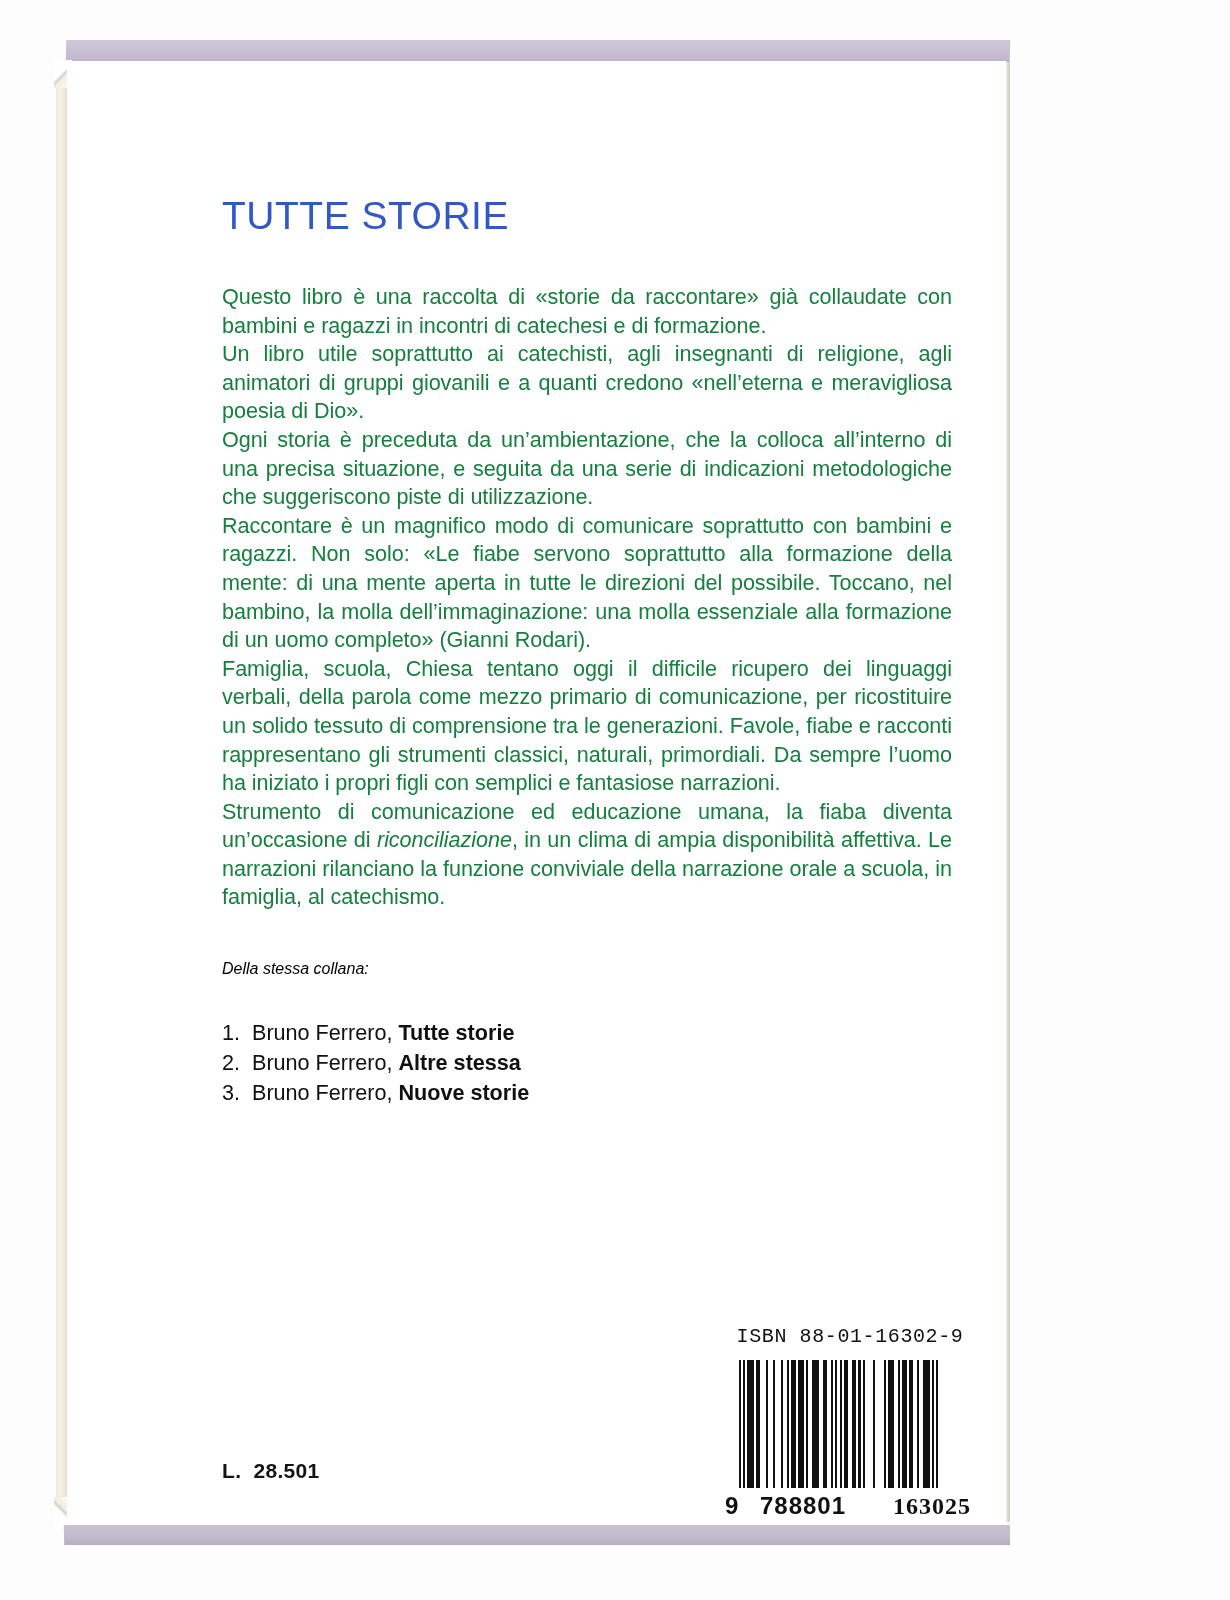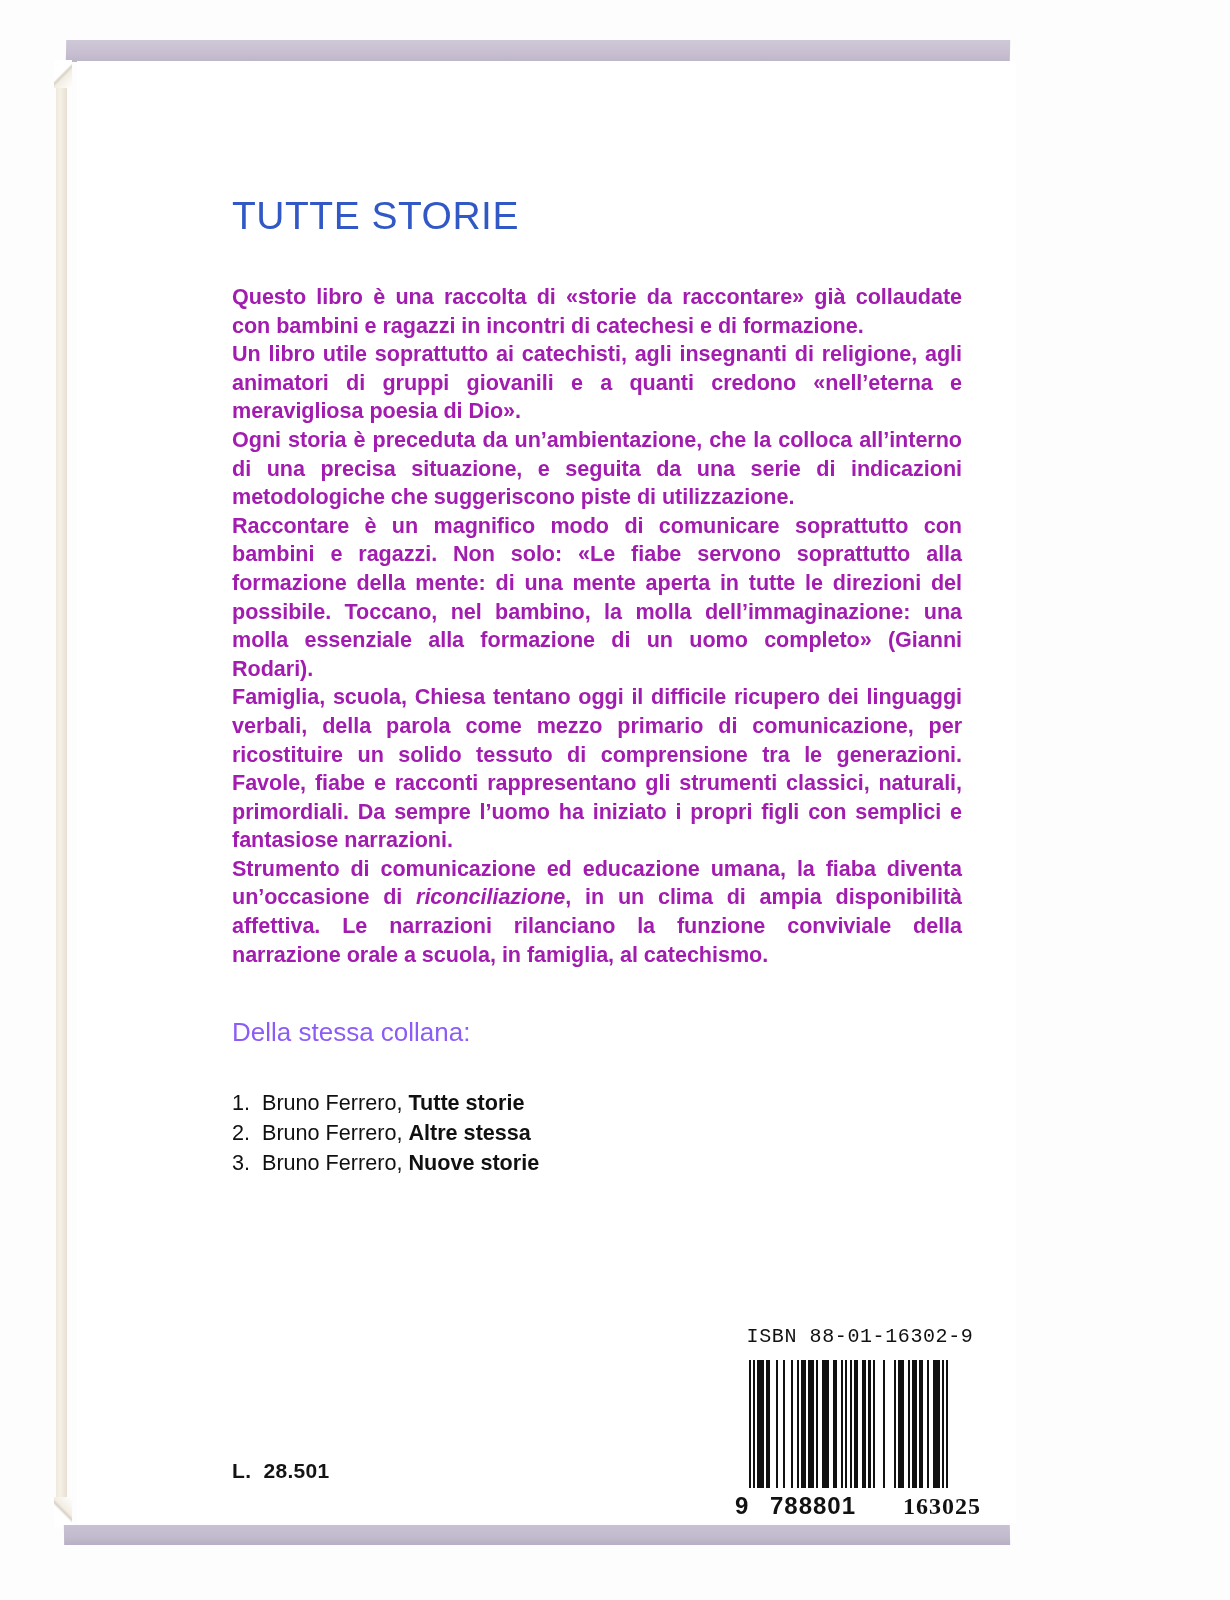--- a/index.html
+++ b/index.html
@@ -88,21 +88,20 @@
 
   
   .cover {
     position: absolute;
     left: 19px;
     top: 21px;
     width: 939px;
     height: 1462px;
     background: #ffffff;
     box-shadow: 0 0 0 0 rgba(0,0,0,0);
-    margin-left: 10px;
   }
 
   
   .content {
     position: absolute;
     left: 155px;
     top: 135px;
     width: 730px;
   }
 
@@ -111,33 +110,33 @@
     font-size: 39px;
     letter-spacing: 0.5px;
     font-weight: 400;
     margin: 0 0 48px 0;
     line-height: 1;
   }
 
   .blurb {
     font-size: 21.6px;
     line-height: 28.6px;
-    color: #a21caf;
+    color: #15803d;
     text-align: justify;
     text-justify: inter-word;
     margin: 0;
     letter-spacing: -0.05px;
     white-space: pre-line;
-    font-weight: bold;
   }
   .blurb .ital { font-style: italic; }
 
   .collana-label {
-    font-size: 26px;
-    color: #8b5cf6;
+    font-style: italic;
+    font-size: 16px;
+    color: #000000;
     margin: 48px 0 0 0;
   }
 
   .series-list {
     list-style: none;
     padding: 0;
     margin: 40px 0 0 0;
   }
   .series-list li {
     font-size: 21.6px;

